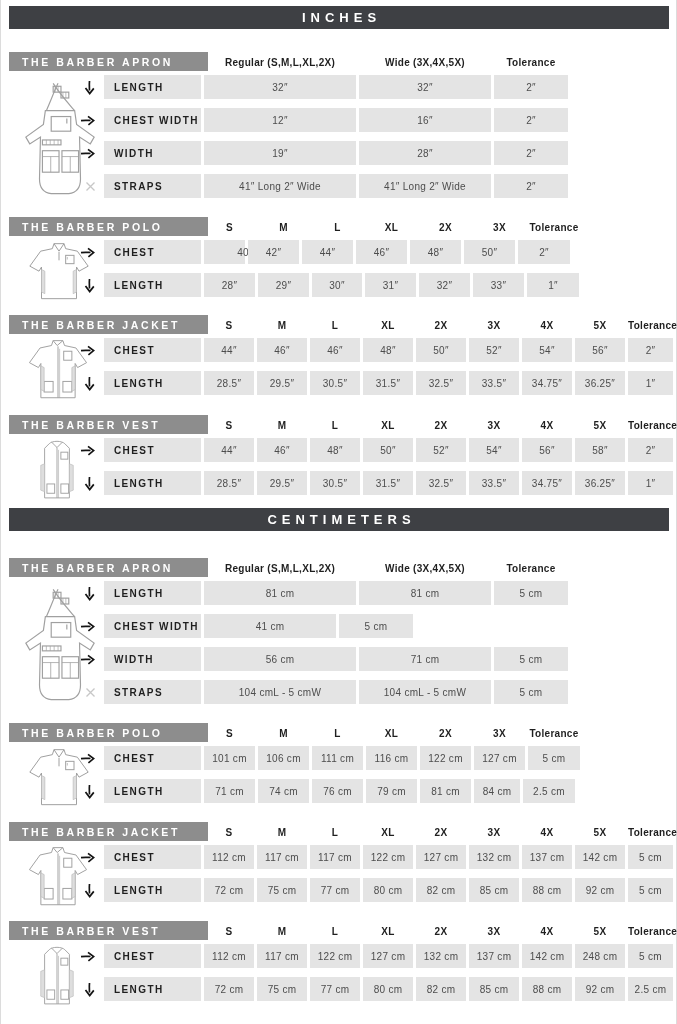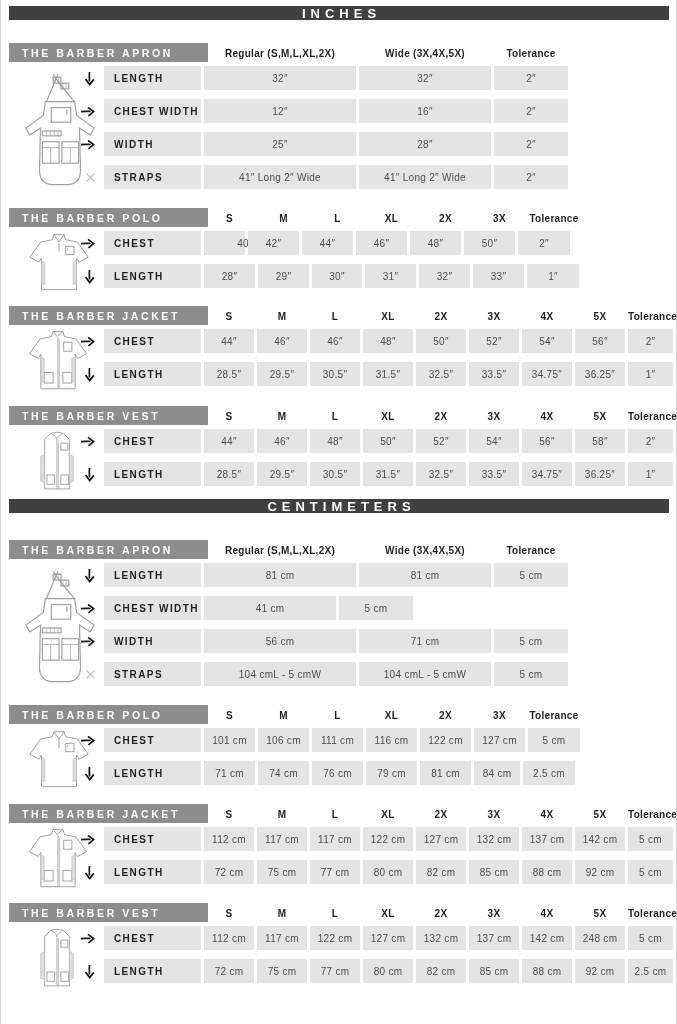--- a/index.html
+++ b/index.html
@@ -7,21 +7,21 @@
   body {
     width:677px; height:1024px; overflow:hidden; position:relative;
     font-family:"Liberation Sans", sans-serif;
   }
   .page {
     width:677px; height:1024px; background:#fff;
     border-left:1px solid #dcdcdc; border-right:1px solid #dcdcdc;
     padding:6px 7px 0 8px;
   }
   .banner {
-    height:14px; background:#3e4044; color:#ffffff;
+    height:23px; background:#3e4044; color:#ffffff;
     display:flex; align-items:center; justify-content:center;
     font-size:13px; font-weight:bold; letter-spacing:5px; text-indent:5px;
   }
   .banner.b0 { margin-bottom:23px; }
   .banner.b1 { margin-bottom:27px; }
   .size-table { position:relative; }
   .table-header { position:relative; height:19px; margin-bottom:4px; }
   .title-bar {
     position:absolute; left:0; top:0; width:199px; height:19px;
     background:#8d8d8d; color:#ffffff; font-size:10.5px; font-weight:bold;
@@ -97,21 +97,21 @@
           <div class="t-row">
             <div class="arrow-zone">
               <span class="arrow-icon">
                 <svg width="16" height="13" viewBox="0 0 16 13" fill="none">
                   <path d="M1 6.6 C4.5 6.2 7.5 6.4 10.5 6.5" stroke="#141414" stroke-width="1.7"></path>
                   <path d="M8 2.4 L13.6 6.6 L8.4 10.8" stroke="#141414" stroke-width="1.7"></path>
                 </svg>
               </span>
             </div>
             <div class="label-cell">WIDTH</div>
-            <div class="cell" style="width: 152px;">25″</div>
+            <div class="cell" style="width: 152px;">19″</div>
             <div class="cell" style="width: 132px;">28″</div>
             <div class="cell" style="width: 74px;">2″</div>
           </div>
           <div class="t-row">
             <div class="arrow-zone">
               <span class="arrow-icon">
                 <svg width="11" height="11" viewBox="0 0 11 11" fill="none">
                   <path d="M1.5 1.5 L9.5 9.5 M9.5 1.5 L1.5 9.5" stroke="#c7c7c7" stroke-width="1.3"></path>
                 </svg>
               </span>

